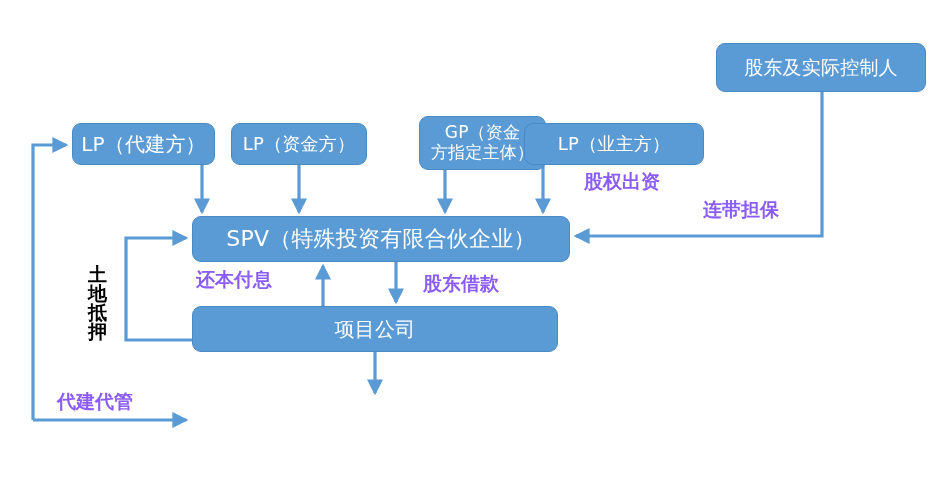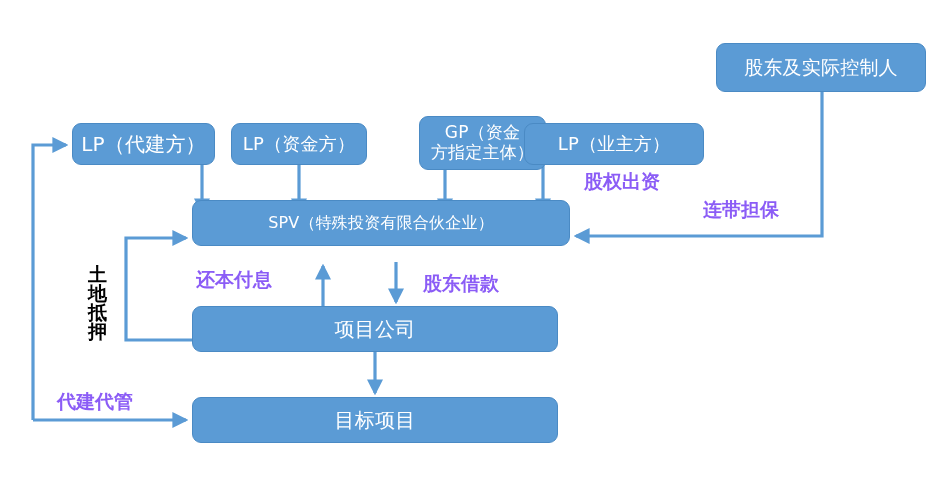--- a/index.html
+++ b/index.html
@@ -113,31 +113,28 @@
 
   <div class="node" style="left:383px; top:116px; width:127px; height:54px; font-size:17px;margin-left:36px;">
     <span class="node-text">GP（资金
 方指定主体）</span>
   </div>
 
   <div class="node" style="left:524px; top:123px; width:180px; height:42px; font-size:18px;">
     <span class="node-text">LP（业主方）</span>
   </div>
 
-  <div class="node" style="left:192px; top:200px; width:378px; height:46px; font-size:16px;">
+  <div class="node" style="left:192px; top:216px; width:378px; height:46px; font-size:22px;">
     <span class="node-text">SPV（特殊投资有限合伙企业）</span>
   </div>
 
   <div class="node" style="left:192px; top:306px; width:366px; height:46px; font-size:20px;">
     <span class="node-text">项目公司</span>
   </div>
 
-  <div class="node" style="left:192px; top:397px; width:366px; height:46px; font-size:20px;">
-    <span class="node-text">目标项目</span>
-  </div>
 
   <div class="label" style="left:584px; top:172px; font-size:19px;">股权出资</div>
 
   <div class="label" style="left:703px; top:200px; font-size:19px;">连带担保</div>
 
   <div class="label" style="left:196px; top:270px; font-size:19px;">还本付息</div>
 
   <div class="label" style="left:423px; top:274px; font-size:19px;">股东借款</div>
 
   <div class="label-vertical" style="left:86px; top:265px; font-size:19px;">

